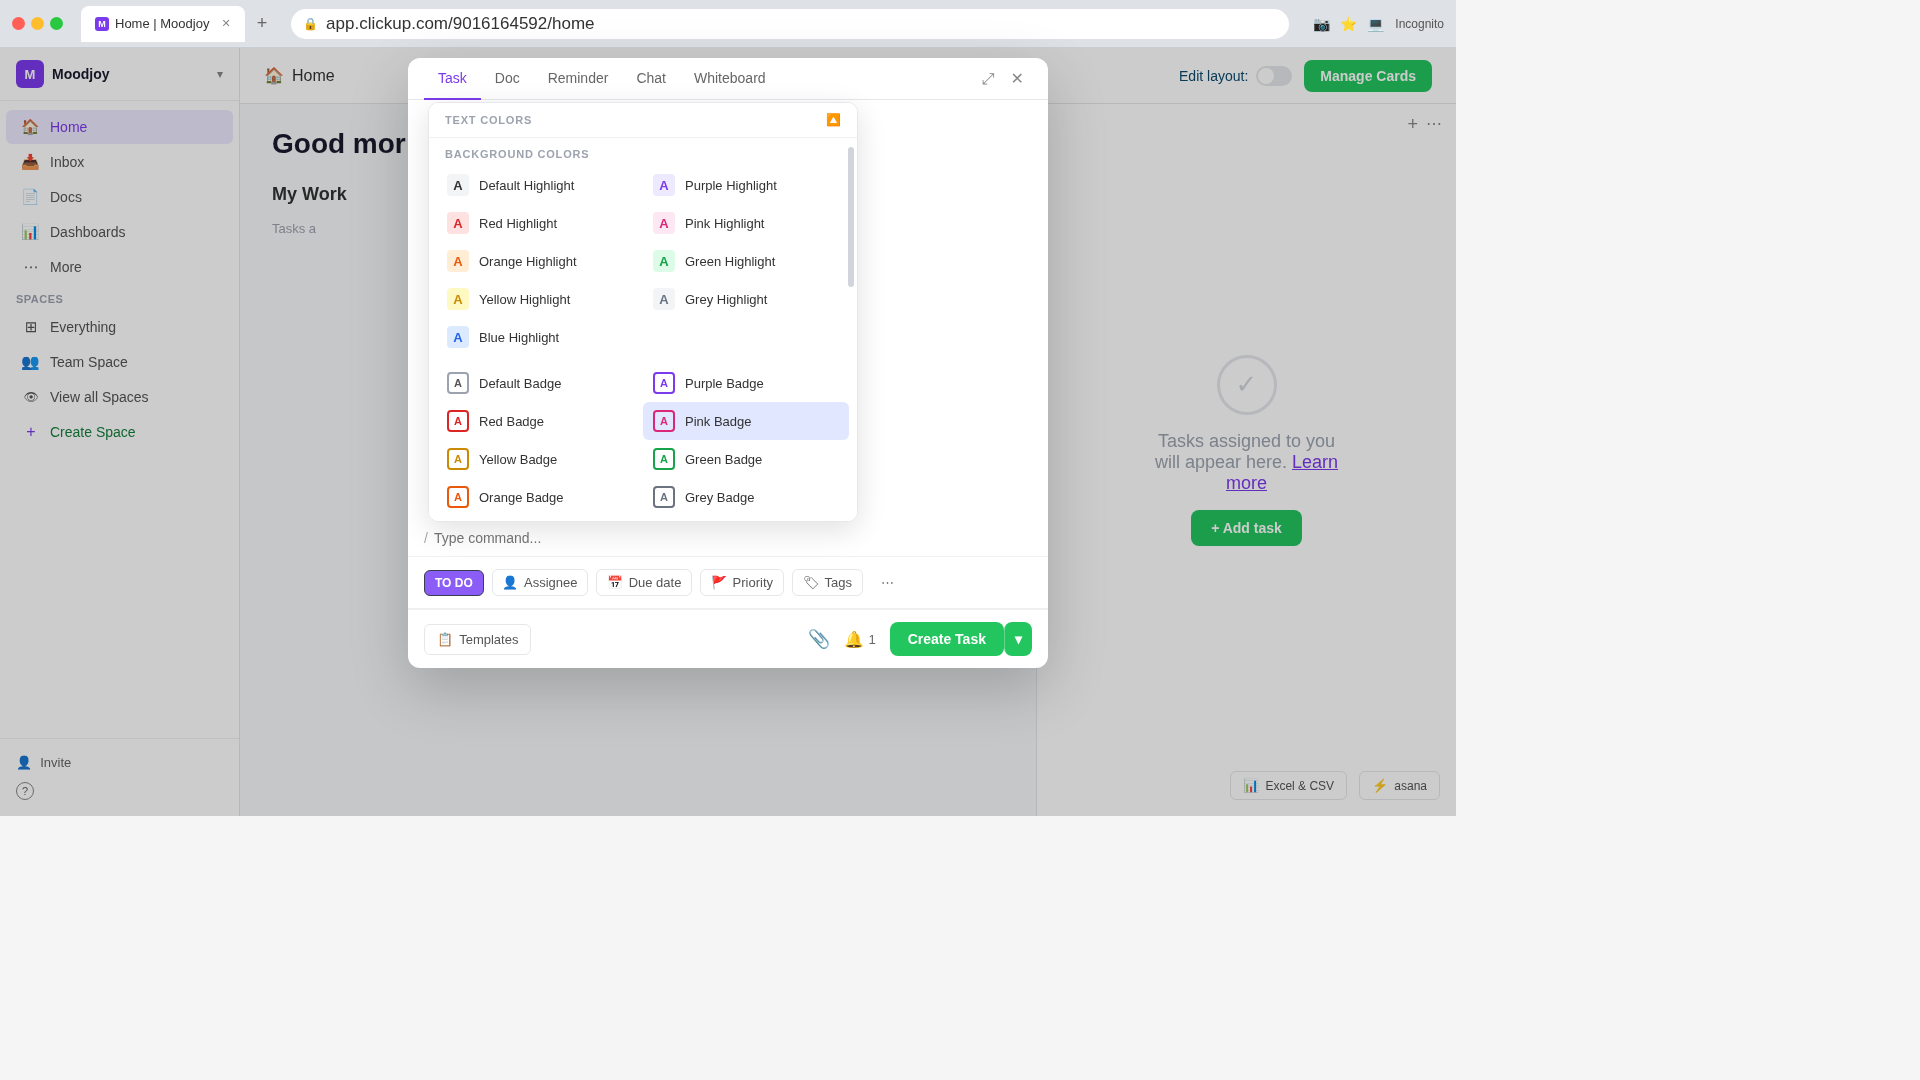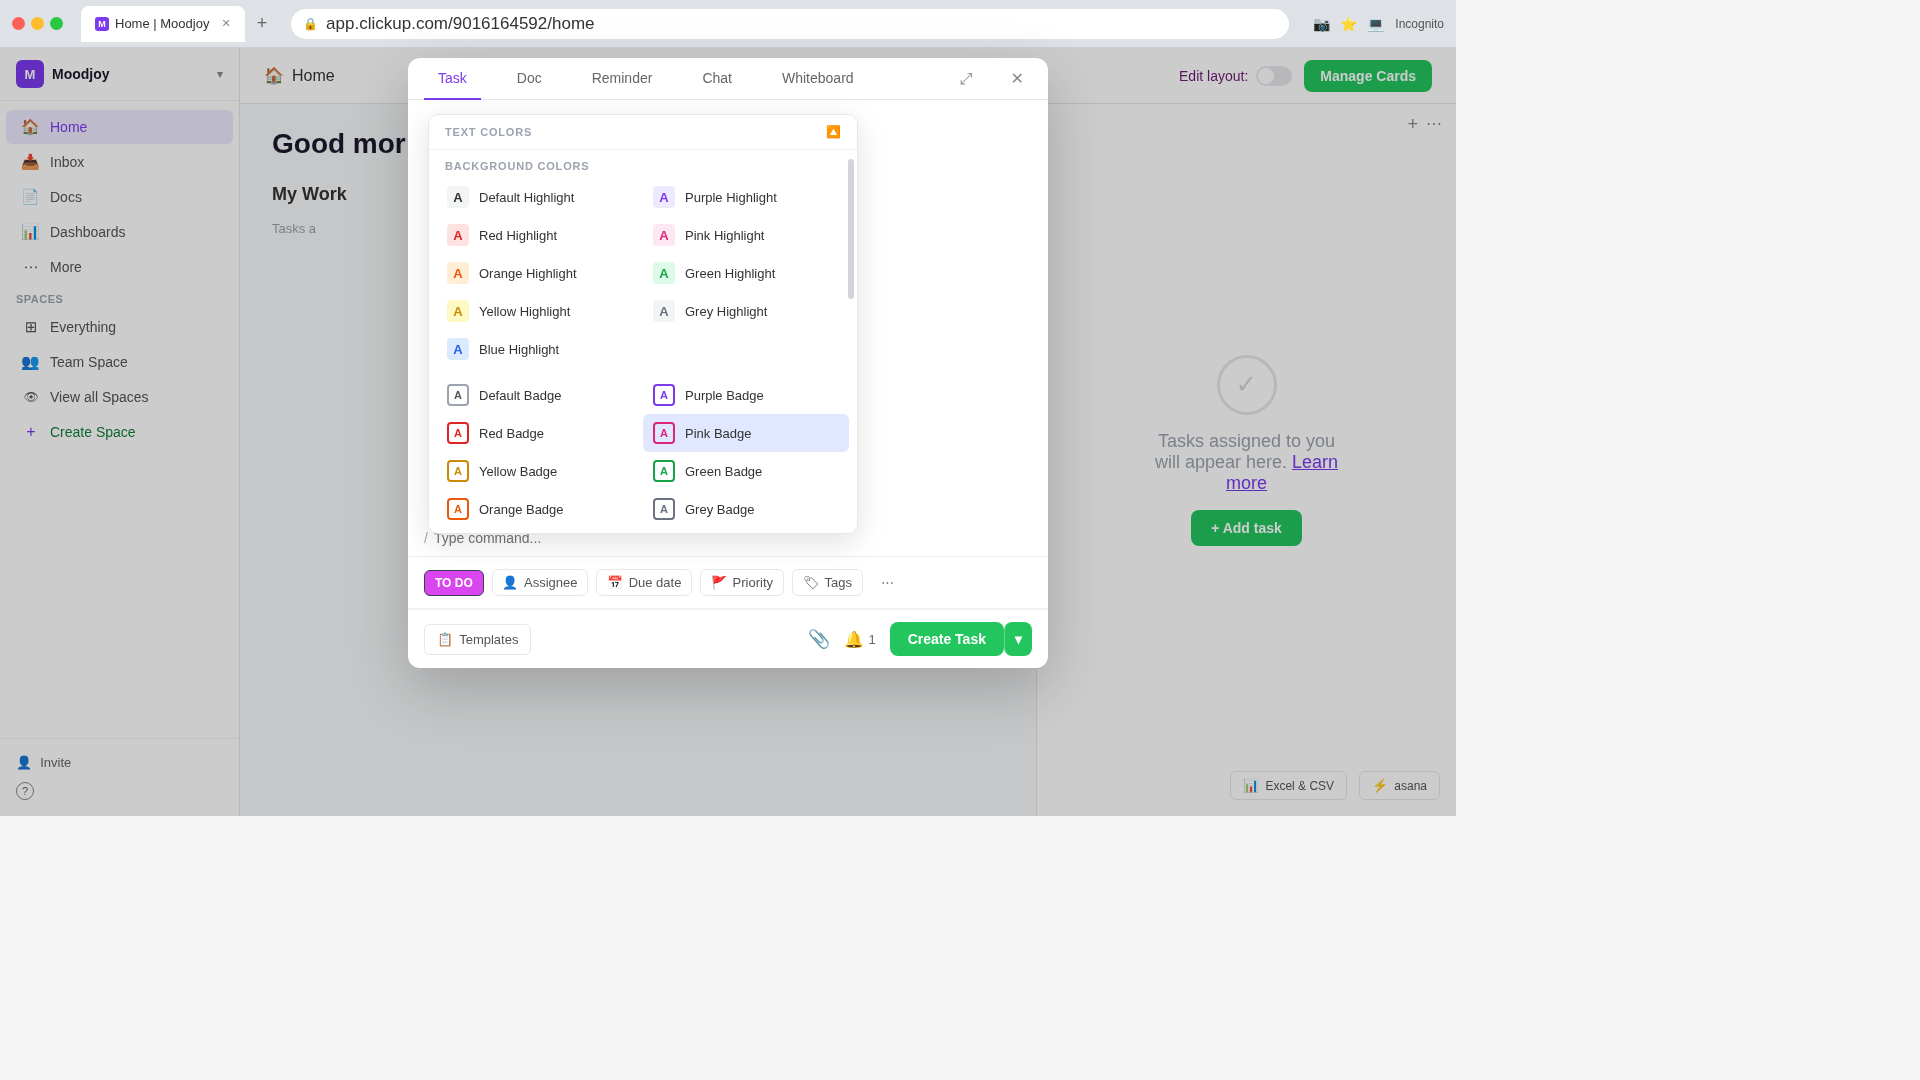--- a/index.html
+++ b/index.html
@@ -72,21 +72,21 @@
 
     
     .top-bar {
       background: #fff; border-bottom: 1px solid #e5e7eb; padding: 0 24px;
       height: 56px; display: flex; align-items: center; justify-content: space-between;
     }
     .top-bar-left { display: flex; align-items: center; gap: 8px; }
     .breadcrumb-icon { font-size: 16px; color: #888; }
     .breadcrumb-text { font-size: 16px; color: #333; font-weight: 500; }
     .top-bar-right { display: flex; align-items: center; gap: 12px; }
-    .edit-layout-toggle { display: flex; align-items: center; gap: 8px; font-size: 14px; color: #701a75; }
+    .edit-layout-toggle { display: flex; align-items: center; gap: 8px; font-size: 14px; color: #0c4a6e; }
     .toggle-switch {
       width: 36px; height: 20px; background: #e5e7eb; border-radius: 10px; position: relative; cursor: pointer;
     }
     .toggle-knob {
       width: 16px; height: 16px; background: #fff; border-radius: 50%; position: absolute; top: 2px; left: 2px; transition: left 0.2s;
     }
     .manage-cards-btn {
       background: #22c55e; color: #fff; border: none; border-radius: 8px;
       padding: 8px 16px; font-size: 14px; font-weight: 600; cursor: pointer;
     }
@@ -128,21 +128,21 @@
     }
 
     
     .task-modal {
       background: #fff; border-radius: 12px; width: 640px; max-height: 720px;
       box-shadow: 0 20px 60px rgba(0,0,0,0.2); display: flex; flex-direction: column;
       overflow: hidden; position: relative;
     }
     .modal-tabs {
       display: flex; align-items: center; border-bottom: 1px solid #e5e7eb;
-      padding: 0 16px; gap: 22px; flex-shrink: 0;
+      padding: 0 16px; gap: 0; flex-shrink: 0;
     }
     .modal-tab {
       padding: 12px 14px; font-size: 14px; color: #666; cursor: pointer; border-bottom: 2px solid transparent;
       margin-bottom: -1px;
     }
     .modal-tab.active { color: #7c3aed; border-bottom-color: #7c3aed; font-weight: 500; }
     .modal-tab-spacer { flex: 1; }
     .modal-icon-btn { background: none; border: none; cursor: pointer; color: #888; padding: 8px; font-size: 16px; }
 
     
@@ -185,21 +185,21 @@
 
     
     .task-meta-bar {
       padding: 12px 16px; display: flex; align-items: center; gap: 8px; flex-wrap: wrap;
       border-bottom: 1px solid #f0f0f0;
     }
     .meta-chip {
       display: flex; align-items: center; gap: 5px; padding: 5px 10px; border-radius: 6px;
       font-size: 13px; cursor: pointer; border: 1px solid #e5e7eb; color: #555; background: #fff;
     }
-    .meta-chip.status { background: #d946ef; color: #fff; border-color: #374151; font-size: 12px; font-weight: 600; }
+    .meta-chip.status { background: #8b5cf6; color: #fff; border-color: #374151; font-size: 12px; font-weight: 600; }
     .meta-chip.more { border: none; background: none; }
 
     
     .custom-fields-section { padding: 16px; }
     .custom-fields-title { font-size: 14px; font-weight: 600; color: #555; margin-bottom: 10px; }
     .create-field-btn {
       display: flex; align-items: center; gap: 6px; font-size: 13px; color: #7c3aed;
       cursor: pointer; padding: 6px 0;
     }
 
@@ -390,21 +390,21 @@
         <span>Chat</span>
       </div>
       <div class="modal-tab">
         <span>Whiteboard</span>
       </div>
       <div class="modal-tab-spacer"></div>
       <button class="modal-icon-btn">⤢</button>
       <button class="modal-icon-btn">✕</button>
     </div>
 
-    <div class="dropdown-popup" style="position:absolute;top:56px;left:20px;">
+    <div class="dropdown-popup" style="position:absolute;top:44px;left:20px;">
       <div class="dropdown-header">
         <span class="dropdown-section-title" style="padding:0;">TEXT COLORS</span>
         <span style="font-size:12px;color:#9ca3af;cursor:pointer;">🔼</span>
       </div>
 
       <div class="dropdown-section-title">BACKGROUND COLORS</div>
       <div class="dropdown-grid">
 
         <div class="dropdown-item">
           <div class="color-a" style="background:#f3f4f6;color:#333;">A</div>

